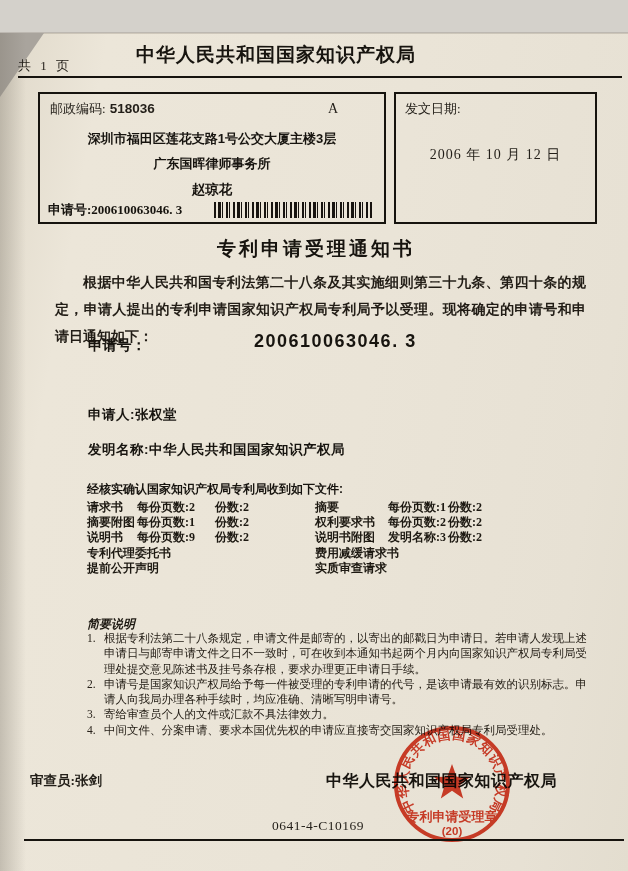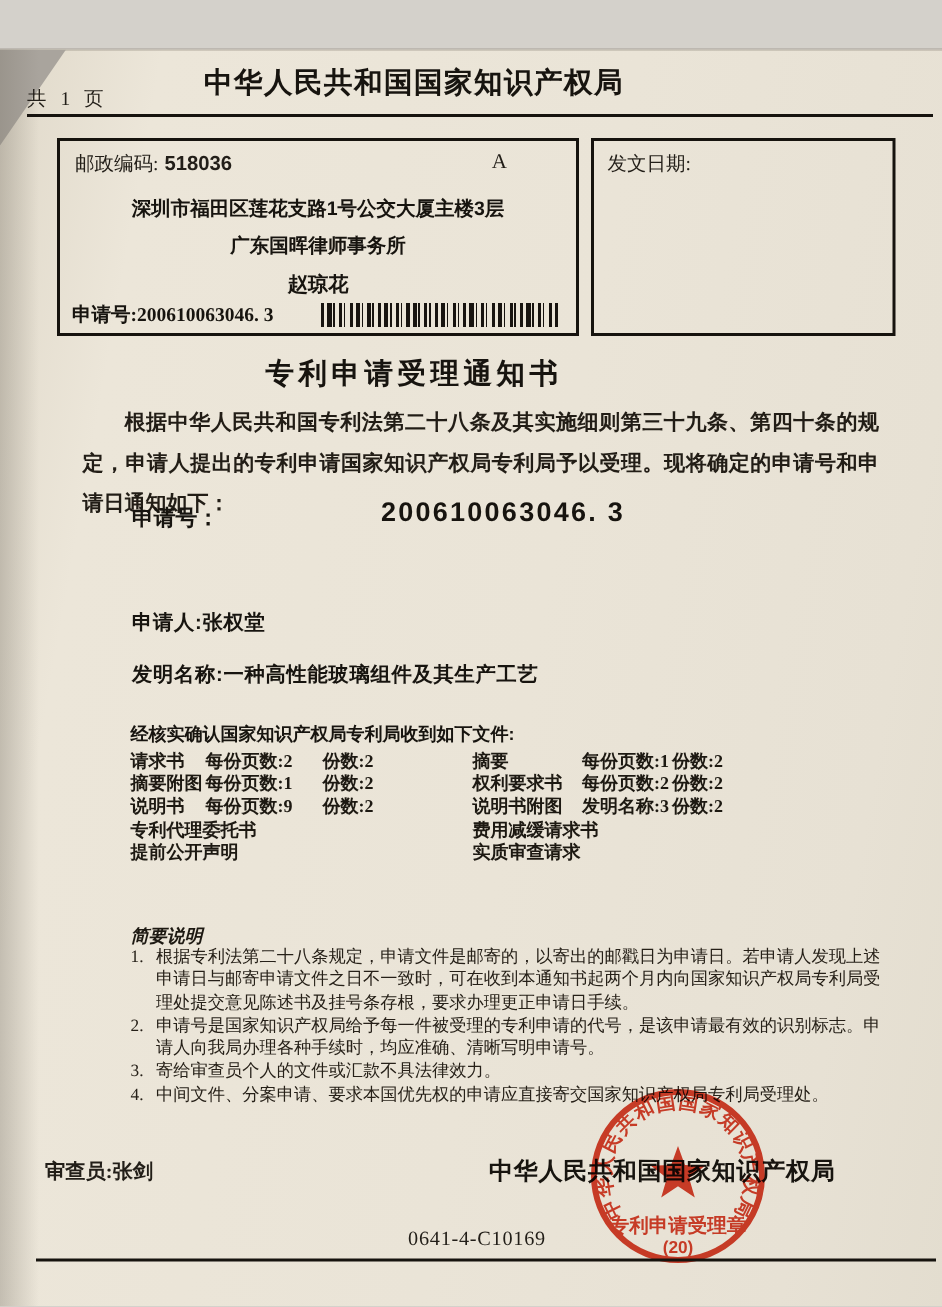--- a/index.html
+++ b/index.html
@@ -37,21 +37,21 @@
       #181410 0 2px,transparent 2px 4px,
       #181410 4px 7px,transparent 7px 8px,
       #181410 8px 9px,transparent 9px 12px,
       #181410 12px 14px,transparent 14px 15px,
       #181410 15px 16px,transparent 16px 19px);}
   .datebox-label{position:absolute;left:9px;top:6px;font-size:13px;color:#221e18;}
   .datebox-date{position:absolute;left:0;top:52px;width:100%;text-align:center;font-size:14px;
     letter-spacing:1px;color:#221e18;}
 
   .notice-title{left:0;top:236px;width:552px;text-align:center;font-size:19px;font-weight:bold;
-    letter-spacing:3px;color:#17140f;font-family:"Liberation Sans",sans-serif;}
+    letter-spacing:3px;color:#17140f;font-family:"Liberation Sans",sans-serif;padding-left:40px;}
   .body-par{left:55px;top:269px;width:531px;font-size:14px;line-height:27px;text-align:justify;
     text-indent:2em;font-weight:600;color:#221d16;}
 
   .field-label{font-family:"Liberation Sans",sans-serif;font-weight:bold;color:#17140f;}
   .f-appno-label{left:88px;top:336px;font-size:14.5px;}
   .f-appno-value{left:254px;top:331px;font-size:18px;letter-spacing:1.5px;}
   .f-row{left:88px;font-size:13.5px;letter-spacing:.5px;}
   .f-date{top:372px;}
   .f-applicant{top:406px;}
   .f-invention{top:441px;}
@@ -96,29 +96,30 @@
     <div class="letter-code">A</div>
     <div class="addr-line addr1">深圳市福田区莲花支路1号公交大厦主楼3层</div>
     <div class="addr-line addr2">广东国晖律师事务所</div>
     <div class="addr-line recipient">赵琼花</div>
     <div class="appline">申请号:200610063046. 3</div>
     <div class="barcode"></div>
   </div>
 
   <div class="box date-box">
     <div class="datebox-label">发文日期:</div>
+    <div class="datebox-date">2006 年 10 月 12 日</div>
   </div>
 
   <div class="abs notice-title">专利申请受理通知书</div>
   <div class="abs body-par">根据中华人民共和国专利法第二十八条及其实施细则第三十九条、第四十条的规定，申请人提出的专利申请国家知识产权局专利局予以受理。现将确定的申请号和申请日通知如下：</div>
 
   <div class="abs field-label f-appno-label">申请号：</div>
   <div class="abs field-label f-appno-value">200610063046. 3</div>
   <div class="abs field-label f-row f-applicant">申请人:张权堂</div>
-  <div class="abs field-label f-row f-invention">发明名称:一种高性能玻璃组件及其生产工艺</div>
+  <div class="abs field-label f-row f-invention">发明名称:中华人民共和国国家知识产权局</div>
 
   <div class="abs docs-header">经核实确认国家知识产权局专利局收到如下文件:</div>
   <div class="abs docs-grid">
     <span>请求书</span>
     <span>每份页数:2</span>
     <span>份数:2</span>
     <span>摘要</span>
     <span>每份页数:1</span>
     <span>份数:2</span>
 

